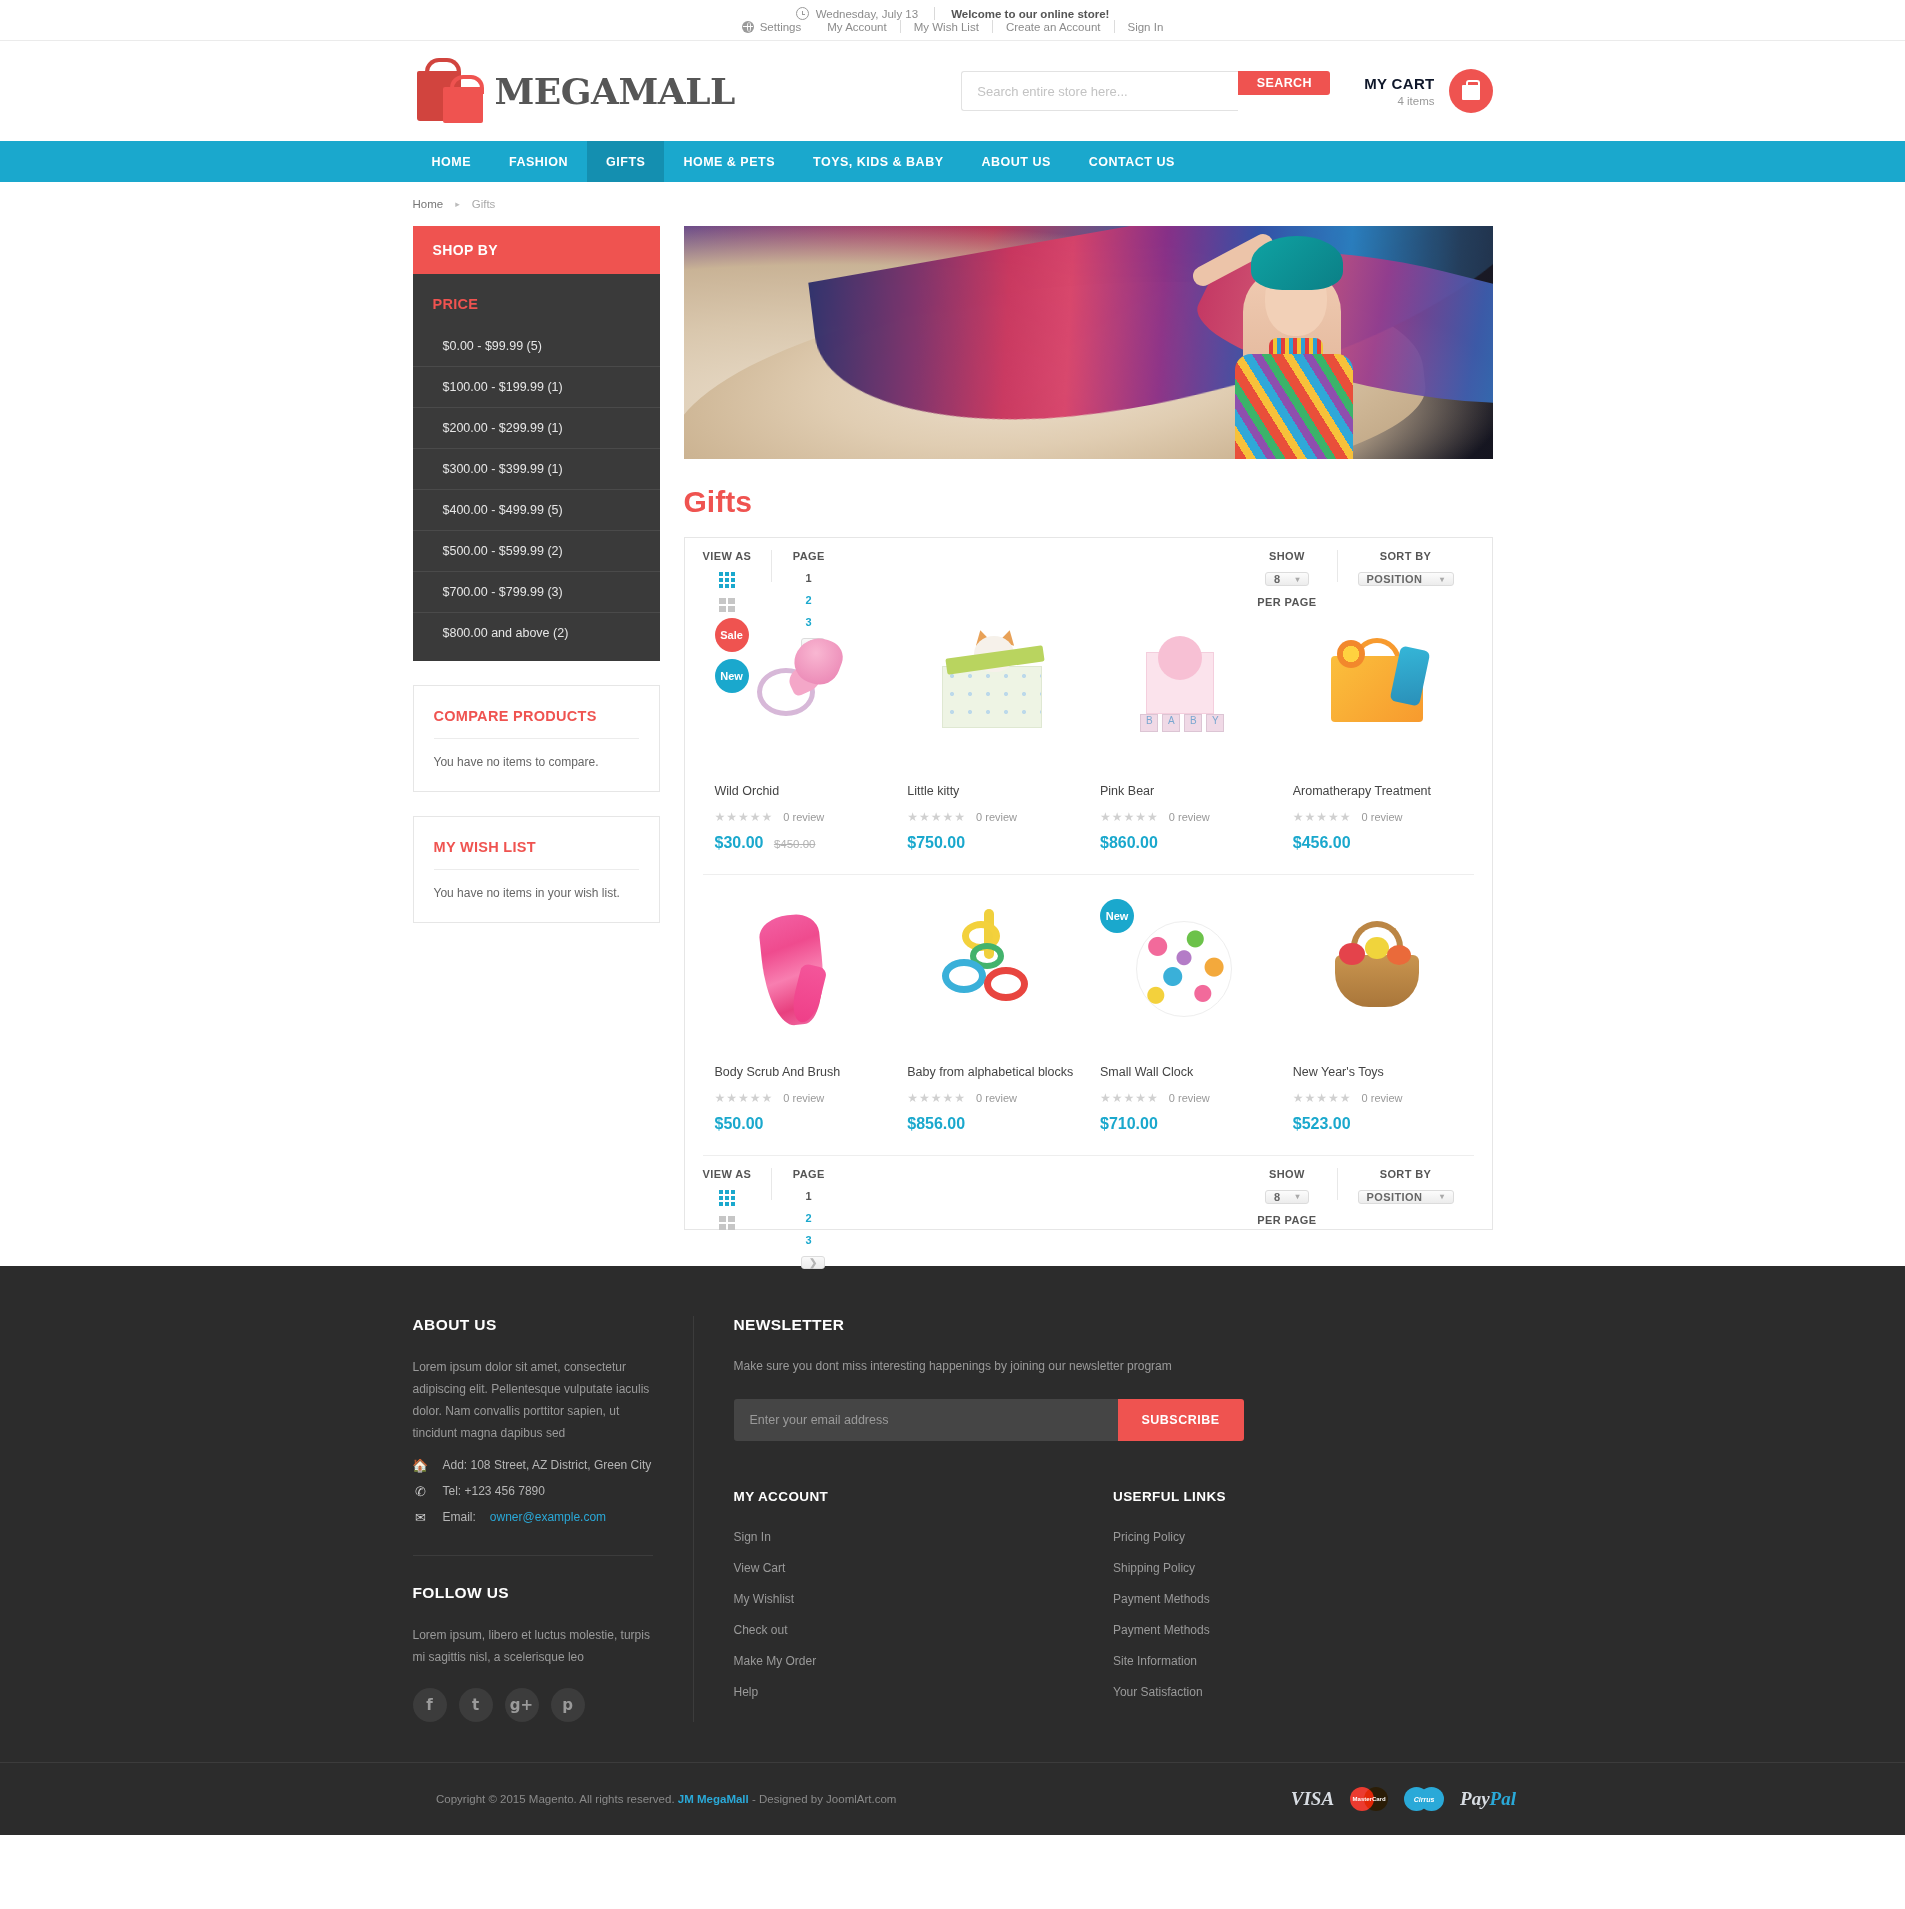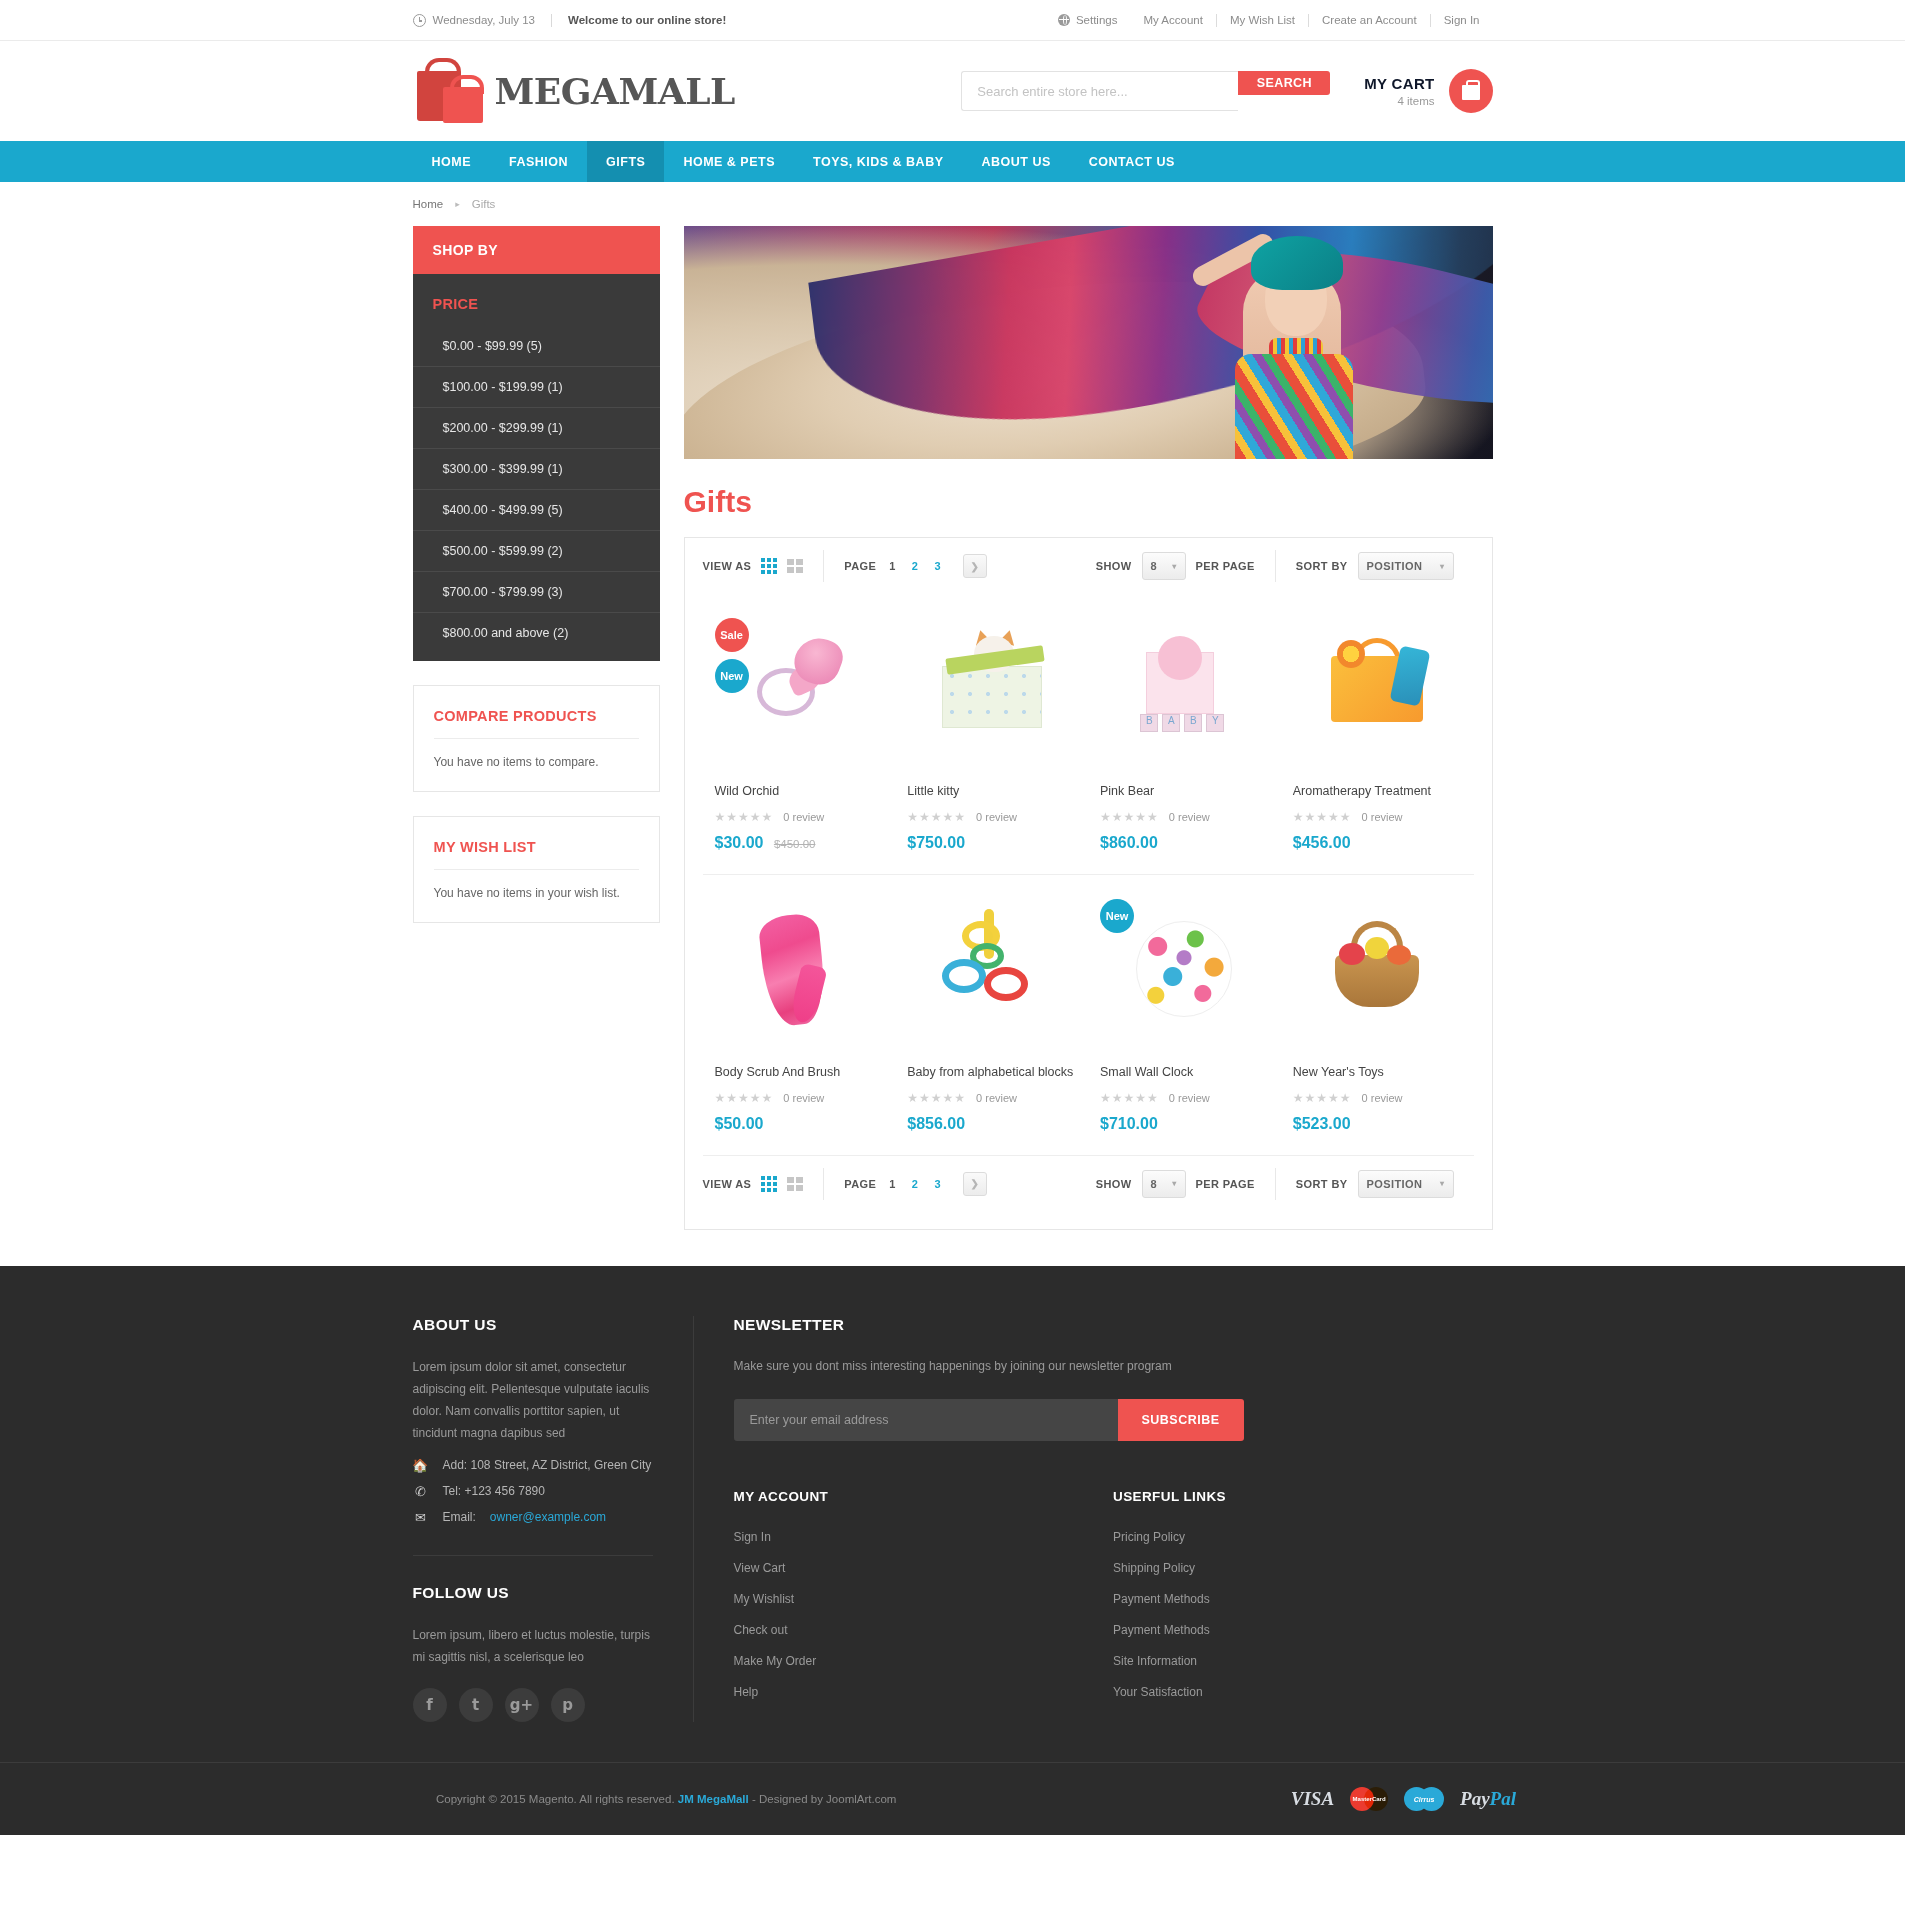--- a/index.html
+++ b/index.html
@@ -8,21 +8,21 @@
     font-family: "Liberation Sans", sans-serif;
     background: #ffffff;
     color: #555;
     overflow: hidden;
   }
   .page { width: 1905px; position: relative; }
   .wrap { width: 1080px; margin: 0 auto; }
 
   
   .topbar { height: 41px; border-bottom: 1px solid #ebebeb; display: flex; align-items: center; }
-  .topbar .wrap { display: flex; align-items: center; justify-content: space-between; width: 1080px; }
+  .topbar .wrap { display: flex; align-items: center; justify-content: space-between; width: 1080px; flex-direction: column; }
   .tb-left { display: flex; align-items: center; gap: 0; font-size: 11.5px; color: #8c8c8c; }
   .tb-date { display: flex; align-items: center; gap: 7px; }
   .clock-ico { width: 13px; height: 13px; border: 1.4px solid #9a9a9a; border-radius: 50%; position: relative; display: inline-block; }
   .clock-ico:before { content:""; position:absolute; left:5px; top:2.5px; width:1.3px; height:4.2px; background:#9a9a9a; }
   .clock-ico:after { content:""; position:absolute; left:5px; top:5.8px; width:3.4px; height:1.3px; background:#9a9a9a; }
   .tb-sep { width: 1px; height: 13px; background: #d9d9d9; margin: 0 16px; }
   .tb-welcome { font-size: 11.5px; color: #555; font-weight: bold; }
   .tb-right { display: flex; align-items: center; font-size: 11.5px; }
   .tb-right a { color: #8c8c8c; text-decoration: none; padding: 0 13px; display:flex; align-items:center; gap:6px; }
   .tb-right .divider { width:1px; height:13px; background:#dcdcdc; }
@@ -104,21 +104,21 @@
      background: repeating-linear-gradient(58deg,#e94f3a 0 10px,#f7c13a 10px 18px,#2fa8d8 18px 27px,#8e4fae 27px 35px,#3bb36a 35px 43px); border-radius:16px 16px 0 0; }
   .bn-neck { position:absolute; left:86px; top:112px; width:54px; height:26px; background:repeating-linear-gradient(90deg,#e23b3b 0 4px,#f4c435 4px 8px,#2e9fd4 8px 12px); border-radius:8px; }
 
   
   .page-title { color:#ef5350; font-size:30px; font-weight:bold; margin:26px 0 18px; }
 
   
   .panel { border:1px solid #e6e6e6; padding:0 18px 18px; background:#fff; }
   .toolbar { display:flex; align-items:center; height:56px; font-size:11px; font-weight:bold; letter-spacing:0.4px; color:#555; }
   .toolbar.bottom { border-top:1px solid #eee; }
-  .tgroup { display:flex; align-items:center; gap:10px; padding:0 20px; height:32px; }
+  .tgroup { display:flex; align-items:center; gap:10px; padding:0 20px; height:32px;flex-direction:column; }
   .tgroup.bd { border-right:1px solid #e8e8e8; }
   .tgroup:first-child { padding-left:0; }
   .grid-ico { display:grid; grid-template-columns:repeat(3,4px); grid-template-rows:repeat(3,4px); gap:2px; cursor:pointer; }
   .grid-ico i { background:#1aa8cd; display:block; }
   .list-ico { display:grid; grid-template-columns:7px 7px; grid-template-rows:repeat(2,6px); gap:2px; cursor:pointer; }
   .list-ico i { background:#c6c6c6; display:block; }
   .pg-num { font-weight:bold; margin:0 3px; text-decoration:none; }
   .pg-num.cur { color:#555; }
   .pg-num.lnk { color:#1aa8cd; }
   .pg-next { width:24px; height:24px; border:1px solid #dcdcdc; border-radius:3px; background:linear-gradient(180deg,#fafafa,#ececec); display:flex; align-items:center; justify-content:center; color:#b5b5b5; font-size:10px; margin-left:9px; cursor:pointer; }

